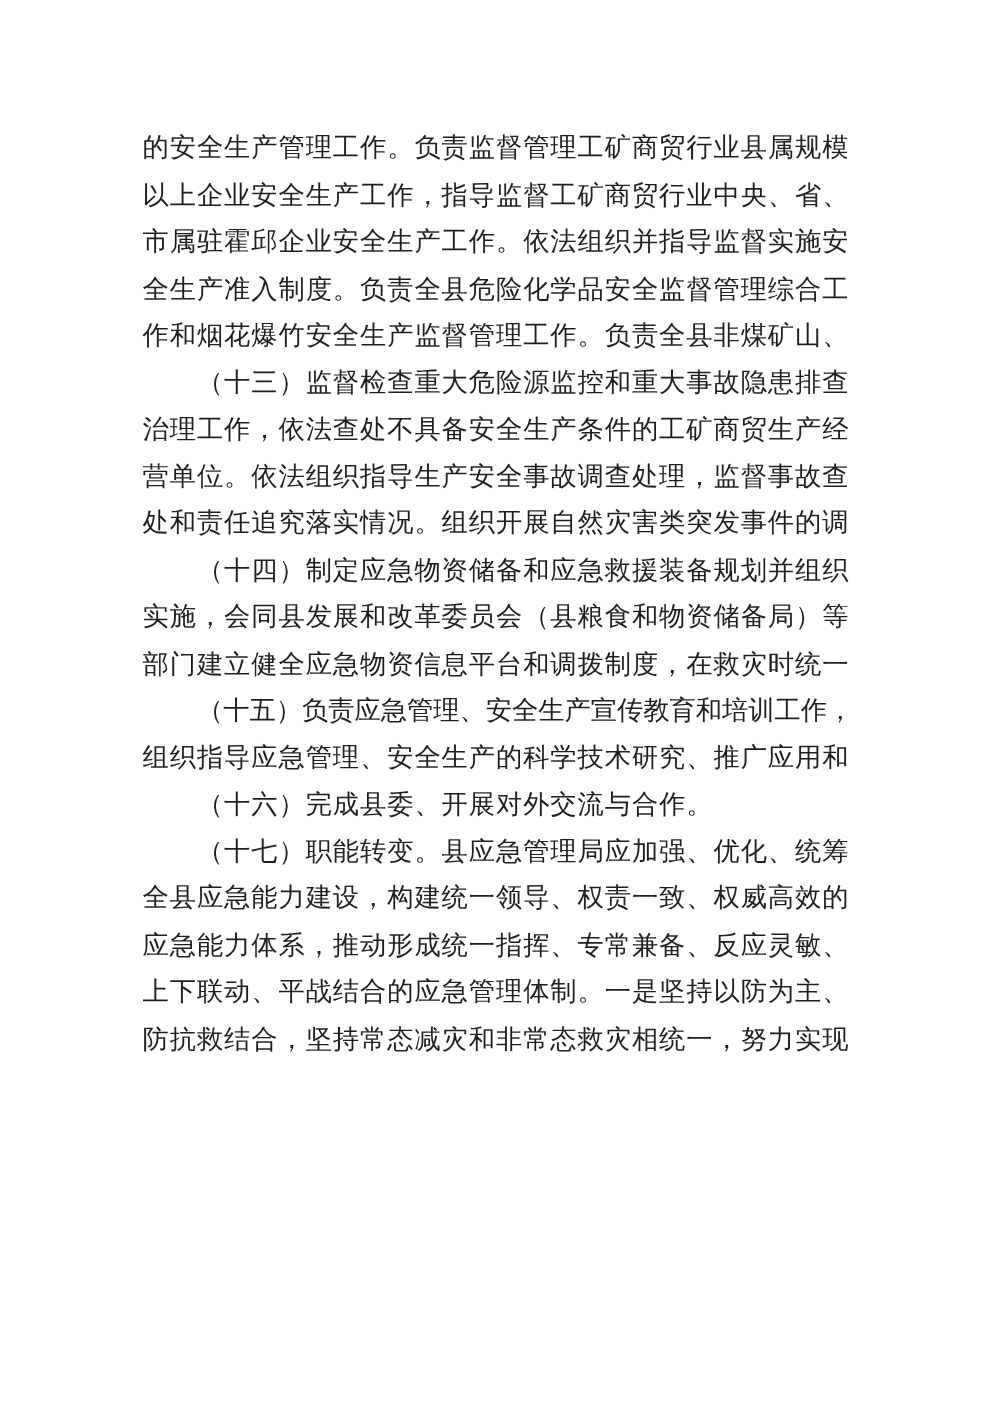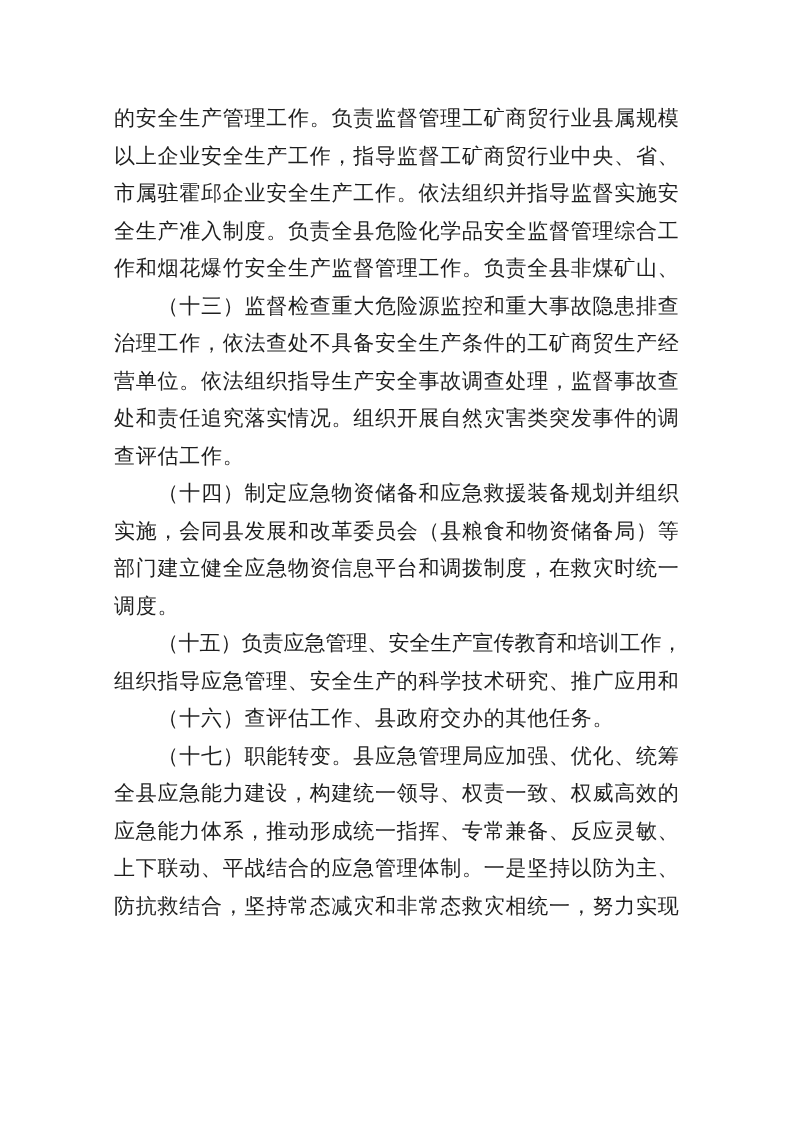--- a/index.html
+++ b/index.html
@@ -52,27 +52,25 @@
   <div class="doc">
       <div class="line full"><span>的</span><span>安</span><span>全</span><span>生</span><span>产</span><span>管</span><span>理</span><span>工</span><span>作</span><span>。</span><span>负</span><span>责</span><span>监</span><span>督</span><span>管</span><span>理</span><span>工</span><span>矿</span><span>商</span><span>贸</span><span>行</span><span>业</span><span>县</span><span>属</span><span>规</span><span>模</span></div>
       <div class="line full"><span>以</span><span>上</span><span>企</span><span>业</span><span>安</span><span>全</span><span>生</span><span>产</span><span>工</span><span>作</span><span>，</span><span>指</span><span>导</span><span>监</span><span>督</span><span>工</span><span>矿</span><span>商</span><span>贸</span><span>行</span><span>业</span><span>中</span><span>央</span><span>、</span><span>省</span><span>、</span></div>
       <div class="line full"><span>市</span><span>属</span><span>驻</span><span>霍</span><span>邱</span><span>企</span><span>业</span><span>安</span><span>全</span><span>生</span><span>产</span><span>工</span><span>作</span><span>。</span><span>依</span><span>法</span><span>组</span><span>织</span><span>并</span><span>指</span><span>导</span><span>监</span><span>督</span><span>实</span><span>施</span><span>安</span></div>
       <div class="line full"><span>全</span><span>生</span><span>产</span><span>准</span><span>入</span><span>制</span><span>度</span><span>。</span><span>负</span><span>责</span><span>全</span><span>县</span><span>危</span><span>险</span><span>化</span><span>学</span><span>品</span><span>安</span><span>全</span><span>监</span><span>督</span><span>管</span><span>理</span><span>综</span><span>合</span><span>工</span></div>
       <div class="line full"><span>作</span><span>和</span><span>烟</span><span>花</span><span>爆</span><span>竹</span><span>安</span><span>全</span><span>生</span><span>产</span><span>监</span><span>督</span><span>管</span><span>理</span><span>工</span><span>作</span><span>。</span><span>负</span><span>责</span><span>全</span><span>县</span><span>非</span><span>煤</span><span>矿</span><span>山</span><span>、</span></div>
       <div class="line full indent"><span>（</span><span>十</span><span>三</span><span>）</span><span>监</span><span>督</span><span>检</span><span>查</span><span>重</span><span>大</span><span>危</span><span>险</span><span>源</span><span>监</span><span>控</span><span>和</span><span>重</span><span>大</span><span>事</span><span>故</span><span>隐</span><span>患</span><span>排</span><span>查</span></div>
       <div class="line full"><span>治</span><span>理</span><span>工</span><span>作</span><span>，</span><span>依</span><span>法</span><span>查</span><span>处</span><span>不</span><span>具</span><span>备</span><span>安</span><span>全</span><span>生</span><span>产</span><span>条</span><span>件</span><span>的</span><span>工</span><span>矿</span><span>商</span><span>贸</span><span>生</span><span>产</span><span>经</span></div>
       <div class="line full"><span>营</span><span>单</span><span>位</span><span>。</span><span>依</span><span>法</span><span>组</span><span>织</span><span>指</span><span>导</span><span>生</span><span>产</span><span>安</span><span>全</span><span>事</span><span>故</span><span>调</span><span>查</span><span>处</span><span>理</span><span>，</span><span>监</span><span>督</span><span>事</span><span>故</span><span>查</span></div>
       <div class="line full"><span>处</span><span>和</span><span>责</span><span>任</span><span>追</span><span>究</span><span>落</span><span>实</span><span>情</span><span>况</span><span>。</span><span>组</span><span>织</span><span>开</span><span>展</span><span>自</span><span>然</span><span>灾</span><span>害</span><span>类</span><span>突</span><span>发</span><span>事</span><span>件</span><span>的</span><span>调</span></div>
-      <div class="line">查评估工作。</div>
       <div class="line full indent"><span>（</span><span>十</span><span>四</span><span>）</span><span>制</span><span>定</span><span>应</span><span>急</span><span>物</span><span>资</span><span>储</span><span>备</span><span>和</span><span>应</span><span>急</span><span>救</span><span>援</span><span>装</span><span>备</span><span>规</span><span>划</span><span>并</span><span>组</span><span>织</span></div>
       <div class="line full"><span>实</span><span>施</span><span>，</span><span>会</span><span>同</span><span>县</span><span>发</span><span>展</span><span>和</span><span>改</span><span>革</span><span>委</span><span>员</span><span>会</span><span>（</span><span>县</span><span>粮</span><span>食</span><span>和</span><span>物</span><span>资</span><span>储</span><span>备</span><span>局</span><span>）</span><span>等</span></div>
       <div class="line full"><span>部</span><span>门</span><span>建</span><span>立</span><span>健</span><span>全</span><span>应</span><span>急</span><span>物</span><span>资</span><span>信</span><span>息</span><span>平</span><span>台</span><span>和</span><span>调</span><span>拨</span><span>制</span><span>度</span><span>，</span><span>在</span><span>救</span><span>灾</span><span>时</span><span>统</span><span>一</span></div>
-      <div class="line">调度。</div>
       <div class="line full indent"><span>（</span><span>十</span><span>五</span><span>）</span><span>负</span><span>责</span><span>应</span><span>急</span><span>管</span><span>理</span><span>、</span><span>安</span><span>全</span><span>生</span><span>产</span><span>宣</span><span>传</span><span>教</span><span>育</span><span>和</span><span>培</span><span>训</span><span>工</span><span>作</span><span>，</span></div>
       <div class="line full"><span>组</span><span>织</span><span>指</span><span>导</span><span>应</span><span>急</span><span>管</span><span>理</span><span>、</span><span>安</span><span>全</span><span>生</span><span>产</span><span>的</span><span>科</span><span>学</span><span>技</span><span>术</span><span>研</span><span>究</span><span>、</span><span>推</span><span>广</span><span>应</span><span>用</span><span>和</span></div>
-      <div class="line indent">（十六）查评估工作、县政府交办的其他任务。</div>
+      <div class="line indent">（十六）完成县委、开展对外交流与合作。</div>
       <div class="line full indent"><span>（</span><span>十</span><span>七</span><span>）</span><span>职</span><span>能</span><span>转</span><span>变</span><span>。</span><span>县</span><span>应</span><span>急</span><span>管</span><span>理</span><span>局</span><span>应</span><span>加</span><span>强</span><span>、</span><span>优</span><span>化</span><span>、</span><span>统</span><span>筹</span></div>
       <div class="line full"><span>全</span><span>县</span><span>应</span><span>急</span><span>能</span><span>力</span><span>建</span><span>设</span><span>，</span><span>构</span><span>建</span><span>统</span><span>一</span><span>领</span><span>导</span><span>、</span><span>权</span><span>责</span><span>一</span><span>致</span><span>、</span><span>权</span><span>威</span><span>高</span><span>效</span><span>的</span></div>
       <div class="line full"><span>应</span><span>急</span><span>能</span><span>力</span><span>体</span><span>系</span><span>，</span><span>推</span><span>动</span><span>形</span><span>成</span><span>统</span><span>一</span><span>指</span><span>挥</span><span>、</span><span>专</span><span>常</span><span>兼</span><span>备</span><span>、</span><span>反</span><span>应</span><span>灵</span><span>敏</span><span>、</span></div>
       <div class="line full"><span>上</span><span>下</span><span>联</span><span>动</span><span>、</span><span>平</span><span>战</span><span>结</span><span>合</span><span>的</span><span>应</span><span>急</span><span>管</span><span>理</span><span>体</span><span>制</span><span>。</span><span>一</span><span>是</span><span>坚</span><span>持</span><span>以</span><span>防</span><span>为</span><span>主</span><span>、</span></div>
       <div class="line full"><span>防</span><span>抗</span><span>救</span><span>结</span><span>合</span><span>，</span><span>坚</span><span>持</span><span>常</span><span>态</span><span>减</span><span>灾</span><span>和</span><span>非</span><span>常</span><span>态</span><span>救</span><span>灾</span><span>相</span><span>统</span><span>一</span><span>，</span><span>努</span><span>力</span><span>实</span><span>现</span></div>
     </div>
 </div>
 
 </body></html>

